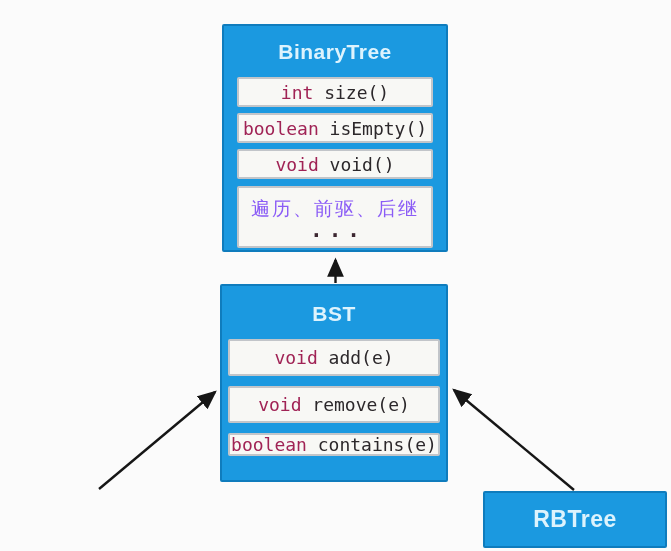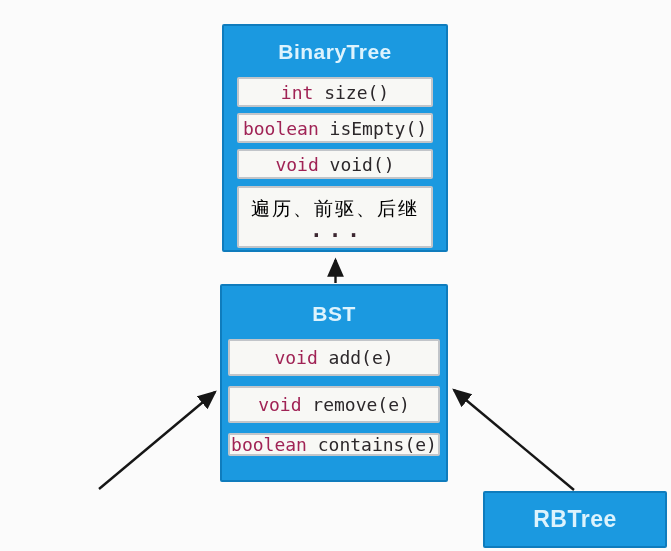--- a/index.html
+++ b/index.html
@@ -74,21 +74,21 @@
     box-sizing: border-box;
     width: 196px;
     height: 62px;
     margin-top: 4px;
     display: flex;
     flex-direction: column;
     align-items: center;
     justify-content: center;
   }
   .note-cn {
-    color: #000000;
+    color: #8b5cf6;
     font-size: 19px;
     letter-spacing: 2px;
     font-family: Liberation Sans, sans-serif;
   }
   .note-dots {
     color: #3c2730;
     font-family: "DejaVu Sans Mono", monospace;
     font-weight: 700;
     font-size: 21px;
     letter-spacing: 6px;

